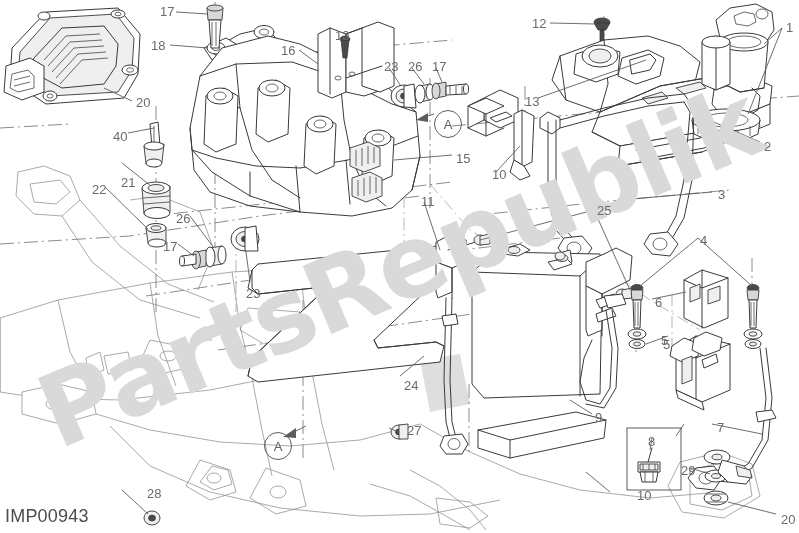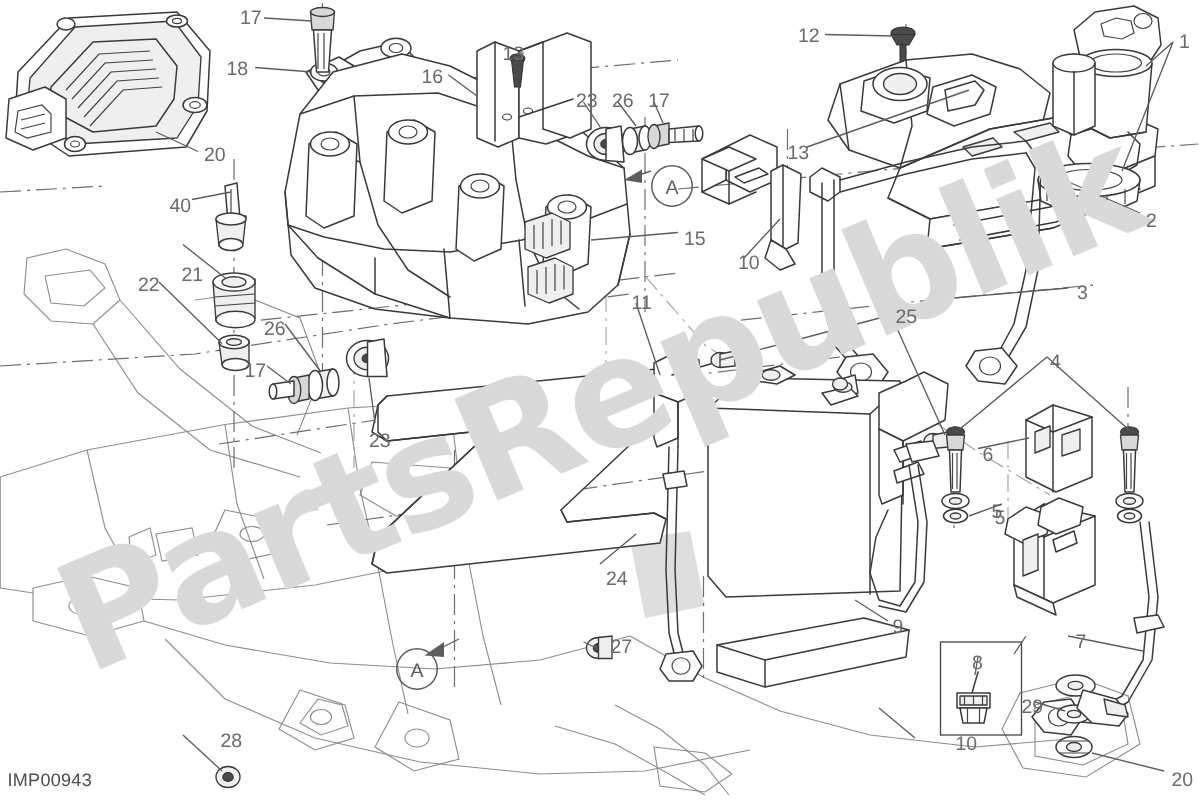--- a/index.html
+++ b/index.html
@@ -28,21 +28,21 @@
   .num{
     position:absolute;color:#6b6b6b;font-size:13px;line-height:13px;
     font-family:"Liberation Sans","DejaVu Sans",sans-serif;
     white-space:nowrap;user-select:none;
   }
   .ref-a{
     position:absolute;width:26px;height:26px;border:1.1px solid #5d5d5d;border-radius:50%;
     color:#5d5d5d;font-size:13px;display:flex;align-items:center;justify-content:center;
   }
   #imp{
-    position:absolute;left:5px;bottom:6px;color:#4d4d4d;font-size:12px;letter-spacing:.2px;
+    position:absolute;left:5px;bottom:6px;color:#4d4d4d;font-size:18px;letter-spacing:.2px;
   }
   #wm{
     position:absolute;left:0;top:0;width:799px;height:533px;
     display:flex;align-items:center;justify-content:center;pointer-events:none;
   }
   #wm span{
     color:#d9d9d9;font-size:101px;font-weight:bold;letter-spacing:-2px;
     transform:rotate(-23deg);white-space:nowrap;
     font-family:"DejaVu Sans","Liberation Sans",sans-serif;
   }

